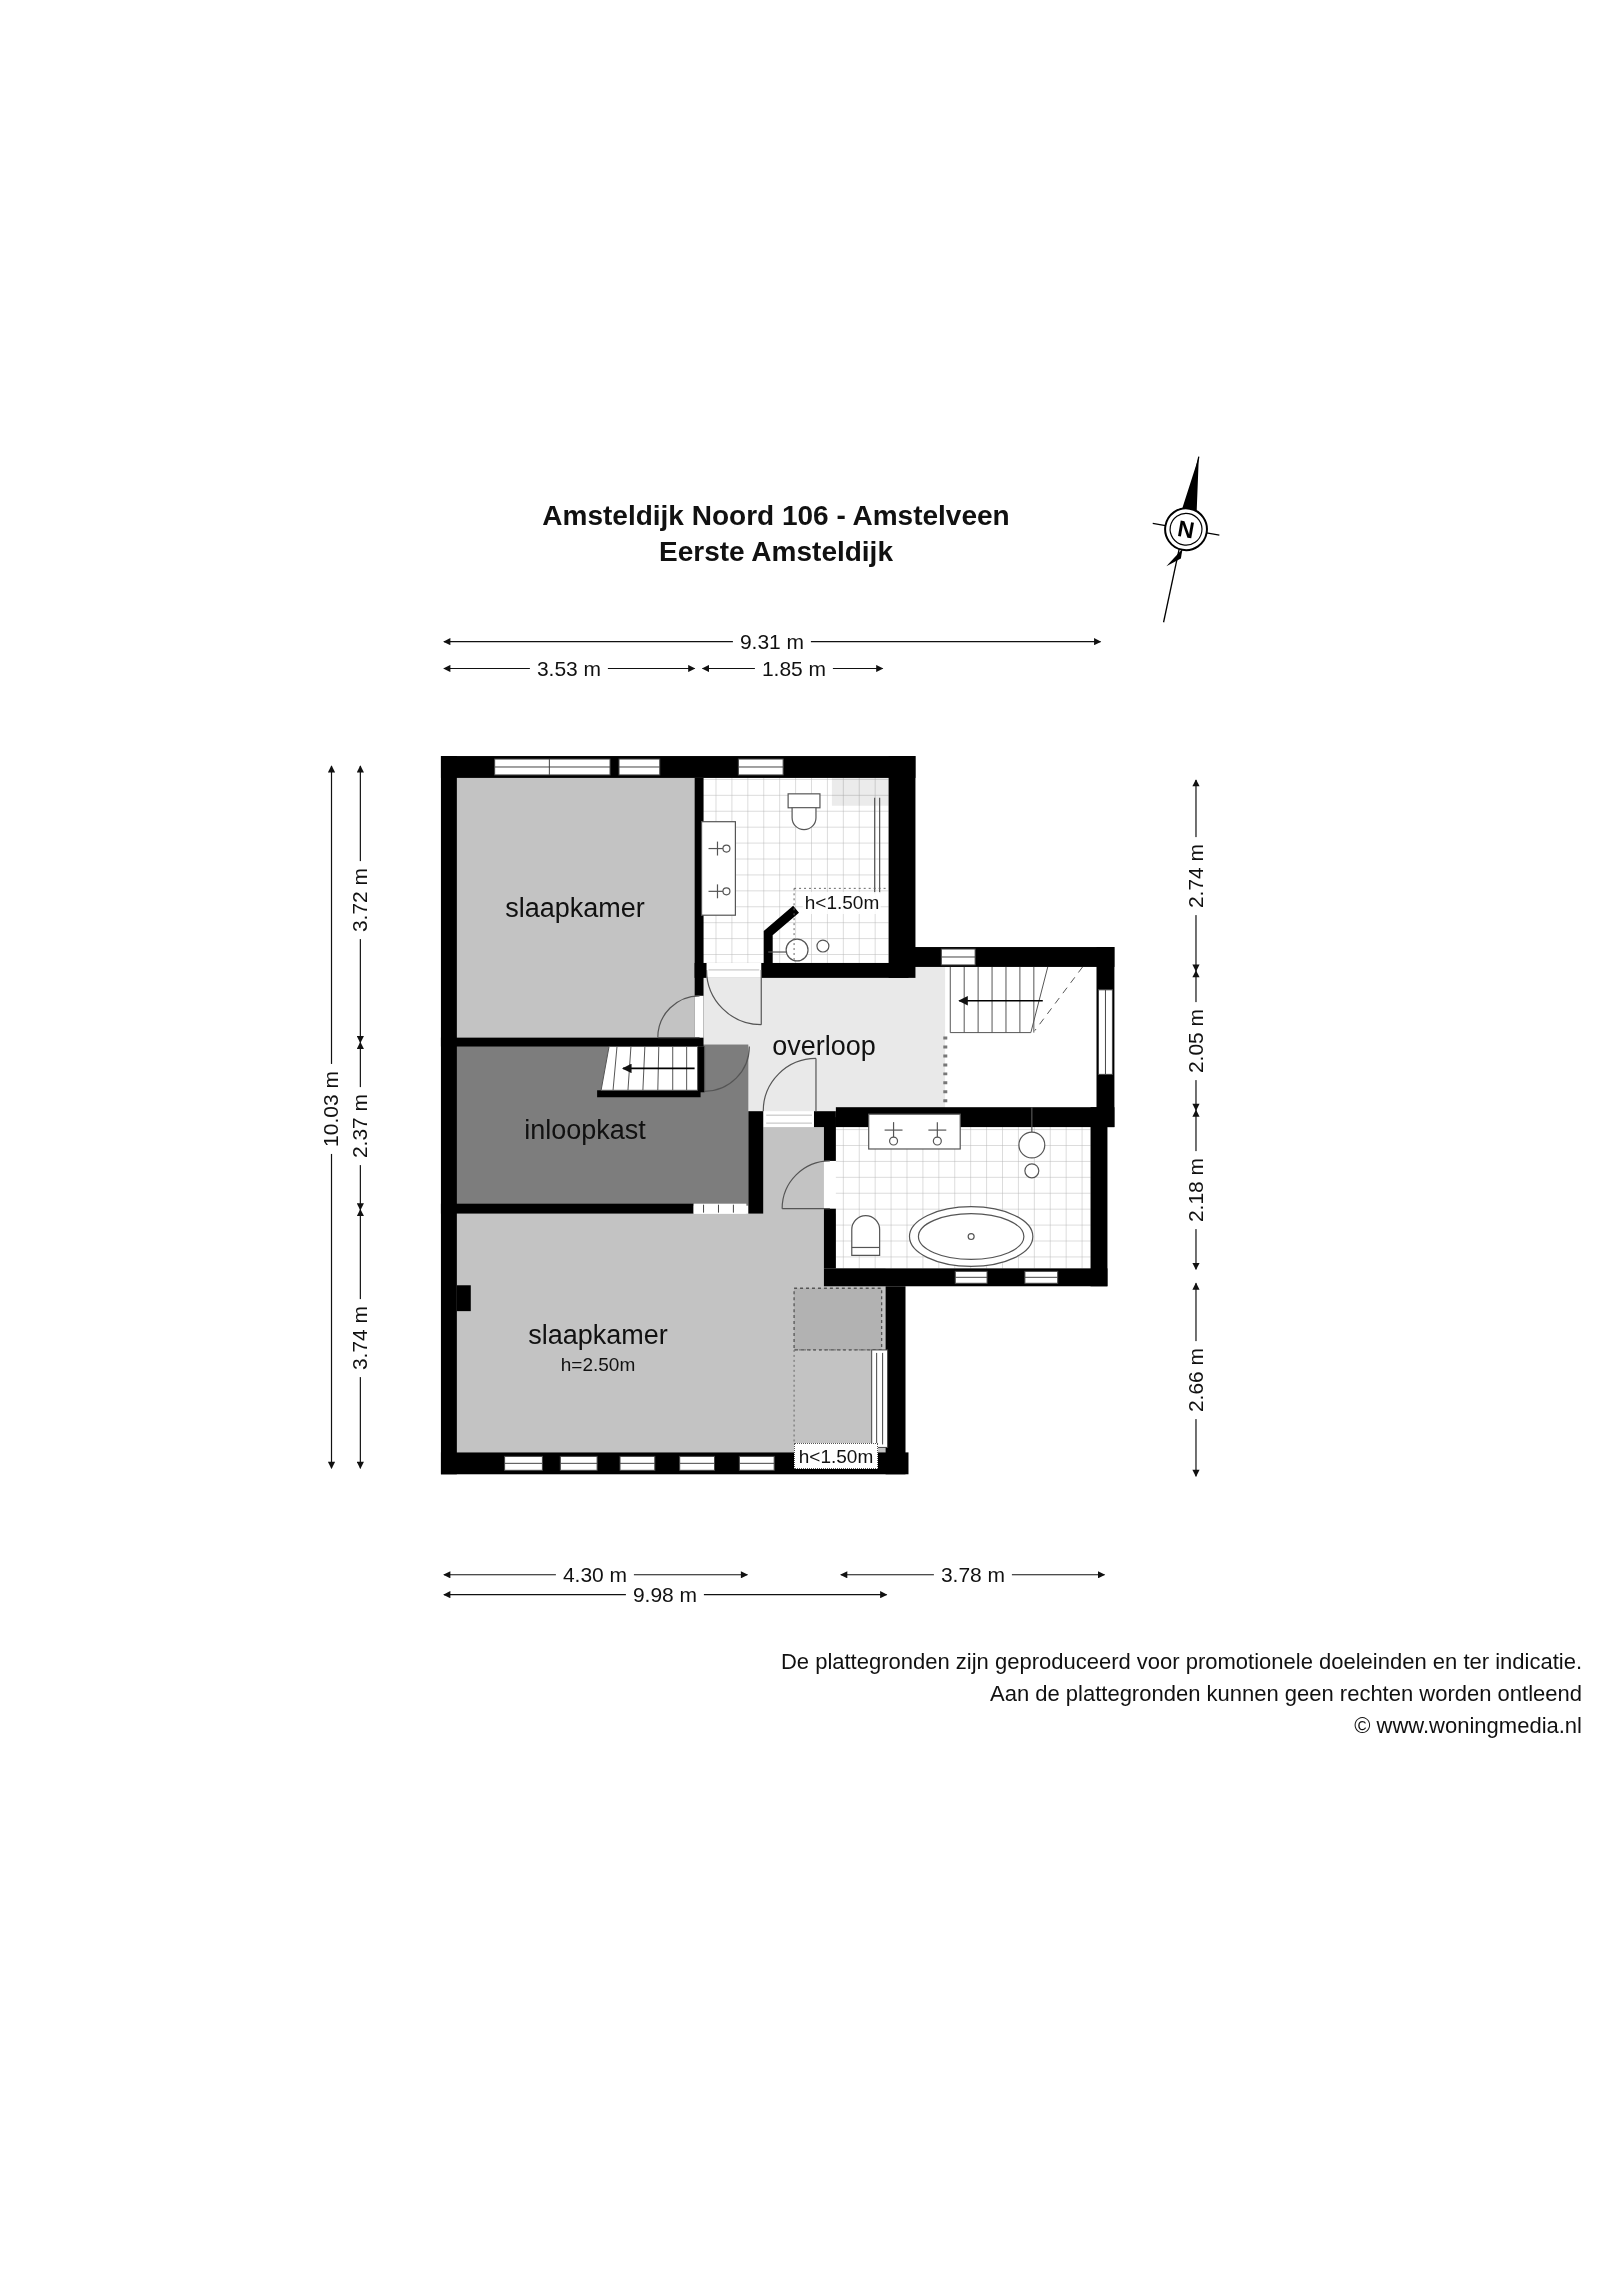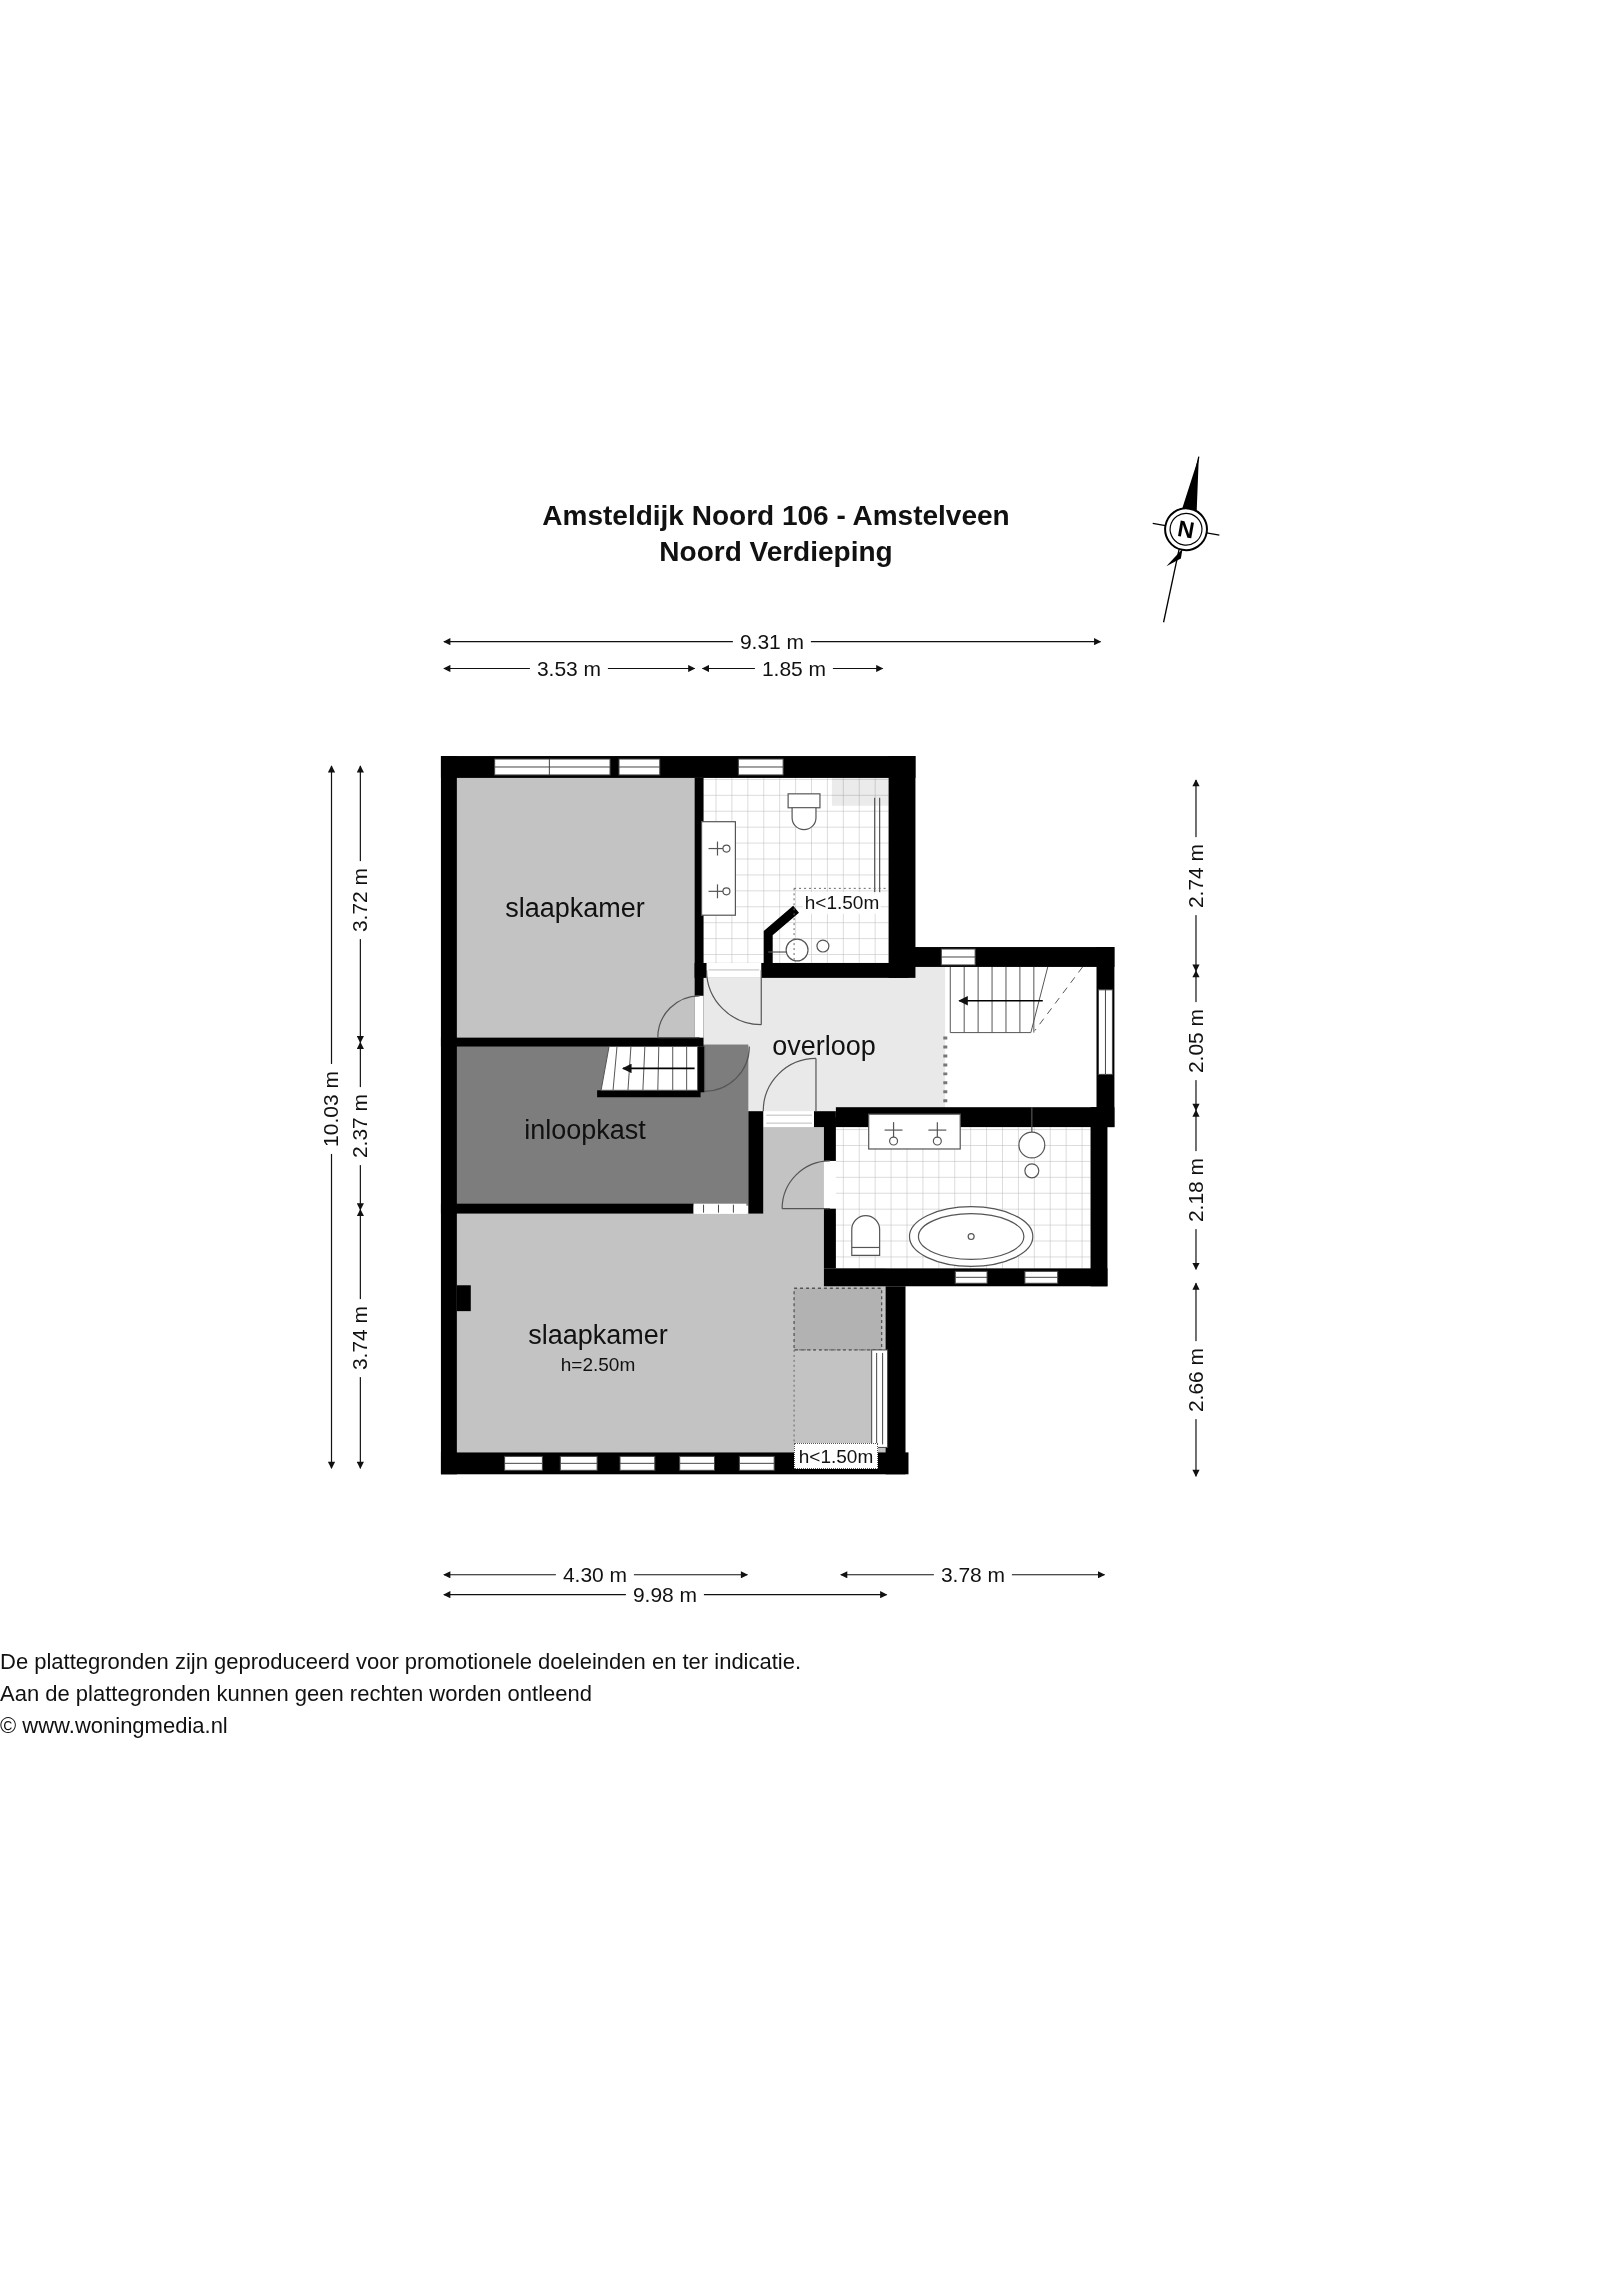--- a/index.html
+++ b/index.html
@@ -11,31 +11,31 @@
   .room-label{position:absolute;transform:translate(-50%,-50%);font-size:27px;
               white-space:nowrap;}
   .note{position:absolute;transform:translate(-50%,-50%);font-size:19px;
         white-space:nowrap;background:rgba(255,255,255,.85);padding:0 2px;}
   .note-box{position:absolute;width:84px;height:26px;line-height:26px;font-size:19px;
             text-align:center;background:#fff;border:1px dotted #555;box-sizing:border-box;}
   .dim{position:absolute;transform:translate(-50%,-50%);font-size:21px;background:#fff;
        padding:0 7px;white-space:nowrap;text-align:right;}
   .dim-v{position:absolute;transform:translate(-50%,-50%) rotate(-90deg);font-size:21px;
          background:#fff;padding:0 7px;white-space:nowrap;}
-  .footer{position:absolute;left:0;top:1646px;width:1582px;text-align:left;
+  .footer{position:absolute;left:0;top:1646px;width:1582px;text-align:right;
           font-size:22px;line-height:32px;}
 </style>
 </head>
 <body>
 
 <div class="page">
 
   <div class="title">
     <div>Amsteldijk Noord 106 - Amstelveen</div>
-    <div>Noord Verdieping</div>
+    <div>Eerste Amsteldijk</div>
   </div>
 
   <svg class="plan-svg" width="1621" height="2292" viewBox="0 0 1629 2304">
     <defs>
       <marker id="arr" viewBox="0 0 10 10" refX="9" refY="5" markerWidth="7" markerHeight="6" orient="auto-start-reverse">
           <path d="M0,0L10,5L0,10z" fill="#111"></path>
         </marker>
       <pattern id="tile" width="16" height="16" patternUnits="userSpaceOnUse">
         <path d="M16,0 L16,16 M0,16 L16,16" stroke="#b8b8b8" stroke-width="1" fill="none"></path>
       </pattern>

